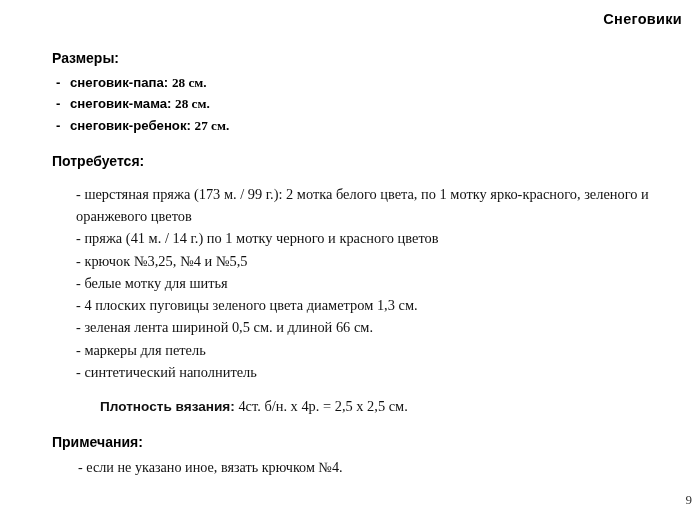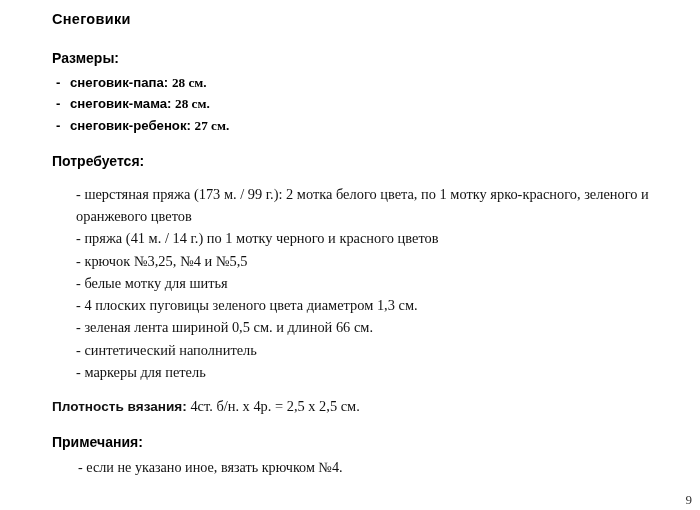--- a/index.html
+++ b/index.html
@@ -16,21 +16,21 @@
     position: relative;
   }
   .page {
     width: 700px;
     height: 510px;
     position: relative;
     box-sizing: border-box;
     padding: 8px 18px 0 52px;
   }
   .doc-title {
-    text-align: left;
+    text-align: right;
     font-family: "Liberation Sans", sans-serif;
     font-weight: bold;
     font-size: 14.5px;
     letter-spacing: 0.3px;
     margin: 3px 0 22px 0;
     color: #000;
   }
   .section-head {
     font-family: "Liberation Sans", sans-serif;
     font-weight: bold;
@@ -80,20 +80,21 @@
   .plain-list li.wrap {
     white-space: normal;
     padding-left: 12px;
   }
   .density-line {
     font-family: "Liberation Serif", serif;
     font-size: 14.4px;
     line-height: 1.545;
     color: #111;
     margin-top: 1px;
+    margin-left: 48px;
   }
   .density-line .lbl {
     font-family: "Liberation Sans", sans-serif;
     font-weight: bold;
     font-size: 13.6px;
   }
   .notes-list {
     margin: 0;
     padding: 0;
     list-style: none;
@@ -149,22 +150,22 @@
 
   <div class="block">
     <div class="section-head">Потребуется:</div>
     <ul class="plain-list">
       <li class="wrap">- шерстяная пряжа (173 м. / 99 г.): 2 мотка белого цвета, по 1 мотку ярко-красного, зеленого и оранжевого цветов</li>
       <li>- пряжа (41 м. / 14 г.) по 1 мотку черного и красного цветов</li>
       <li>- крючок №3,25, №4 и №5,5</li>
       <li>- белые мотку для шитья</li>
       <li>- 4 плоских пуговицы зеленого цвета диаметром 1,3 см.</li>
       <li>- зеленая лента шириной 0,5 см. и длиной 66 см.</li>
+      <li>- маркеры для петель</li>
       <li>- синтетический наполнитель</li>
-      <li>- маркеры для петель</li>
     </ul>
   </div>
 
   <div class="density-line">
     <span class="lbl">Плотность вязания:</span>
     <span>4ст. б/н. х 4р. = 2,5 х 2,5 см.</span>
   </div>
 
   <div class="block">
     <div class="section-head">Примечания:</div>

